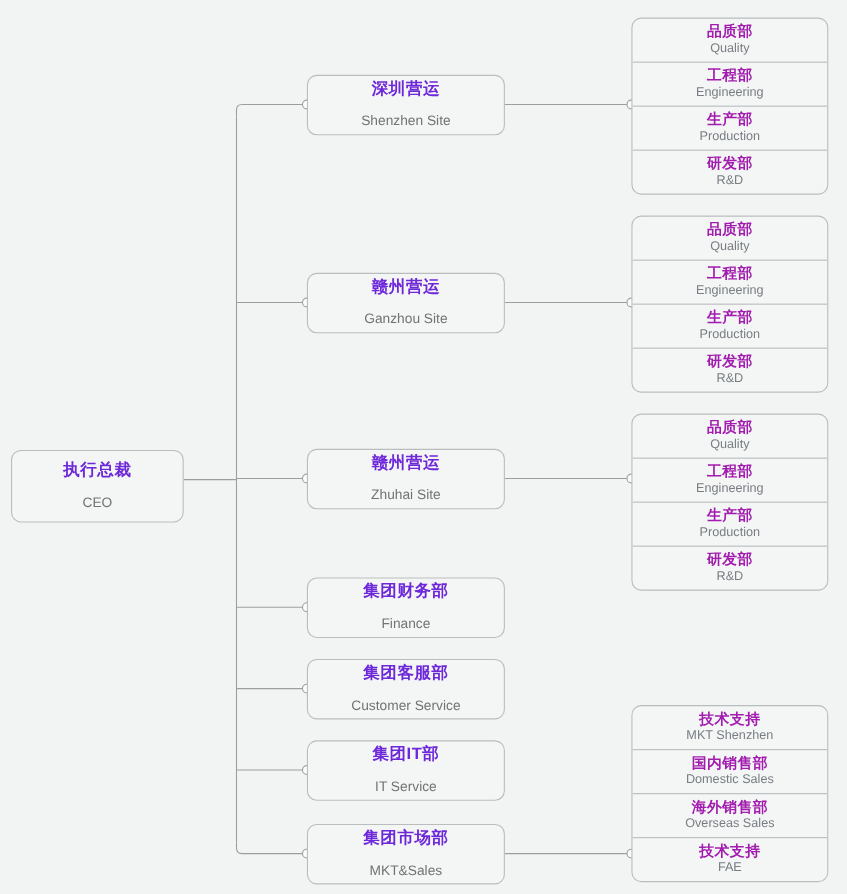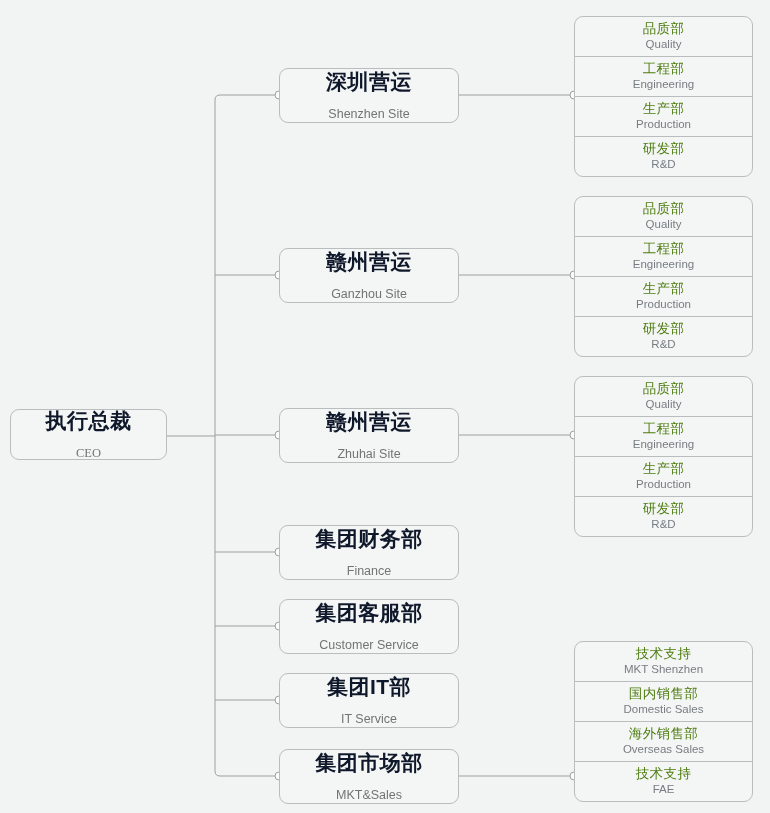--- a/index.html
+++ b/index.html
@@ -54,39 +54,38 @@
     border: 1px solid #b9bdbd;
     border-radius: 9px;
     display: flex;
     flex-direction: column;
     align-items: center;
     justify-content: center;
     text-align: center;
     line-height: 1.25;
   }
   .node .cn {
-    font-size: 21px;
+    font-size: 15px;
     font-weight: bold;
-    color: #0f172a;
+    color: #6d28d9;
     letter-spacing: 0.5px;
   }
   .node .en {
     font-size: 12.5px;
     font-weight: normal;
     color: #737373;
     margin-top: 12px;
   }
 
   
   #ceo-node {
     left: 10px;
     top: 409px;
     width: 157px;
-    height: 51px;
-    font-family: Liberation Serif, serif;
+    height: 66px;
   }
 
   
   .l2 {
     left: 279px;
     width: 180px;
     height: 55px;
   }
 
   
@@ -113,22 +112,22 @@
     align-items: center;
     justify-content: center;
     text-align: center;
     line-height: 1.2;
   }
   .dept-row:last-child {
     border-bottom: none;
   }
   .dept-row .cn {
     font-size: 13.5px;
-    font-weight: normal;
-    color: #4d7c0f;
+    font-weight: bold;
+    color: #a21caf;
     letter-spacing: 0.4px;
   }
   .dept-row .en {
     font-size: 11.5px;
     color: #777d82;
     margin-top: 1px;
     text-align: center;
   }
 </style>
 </head>

